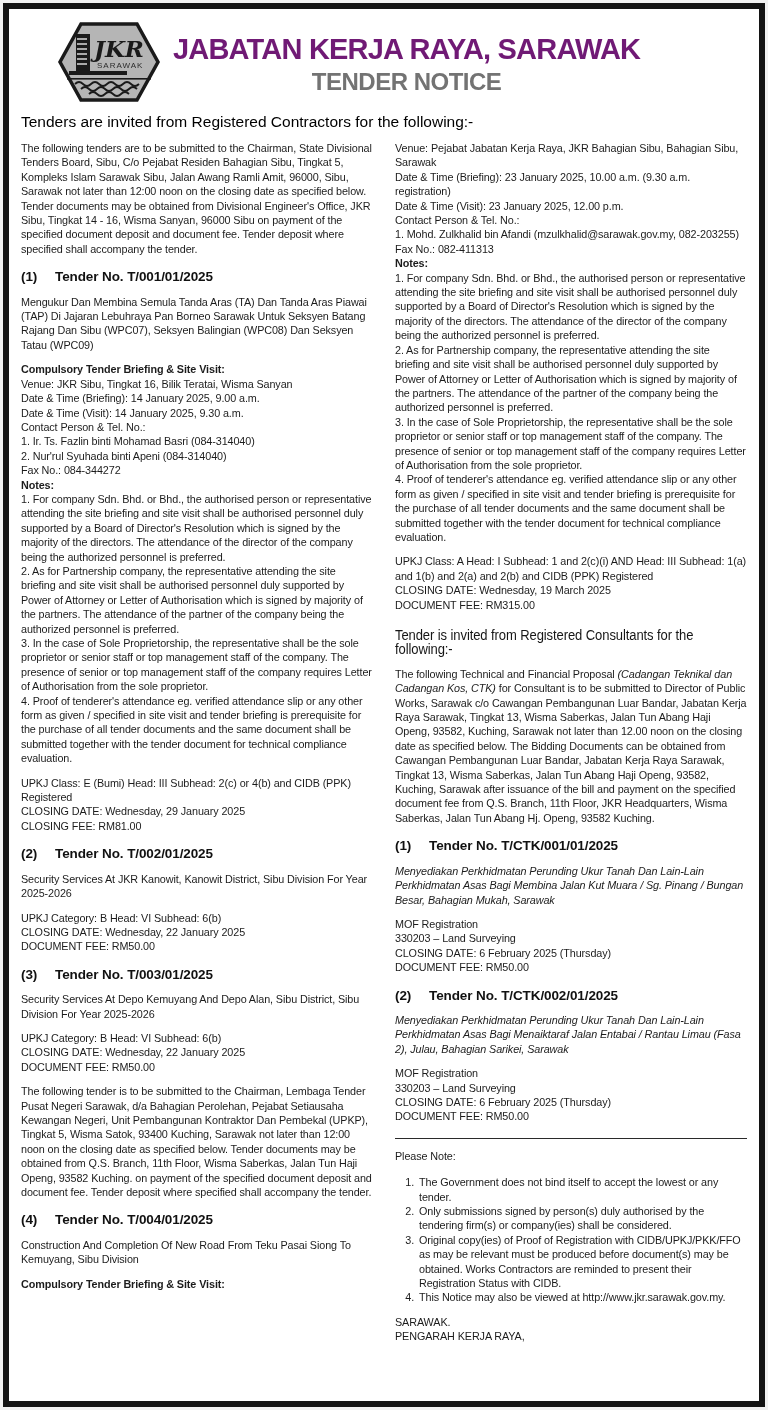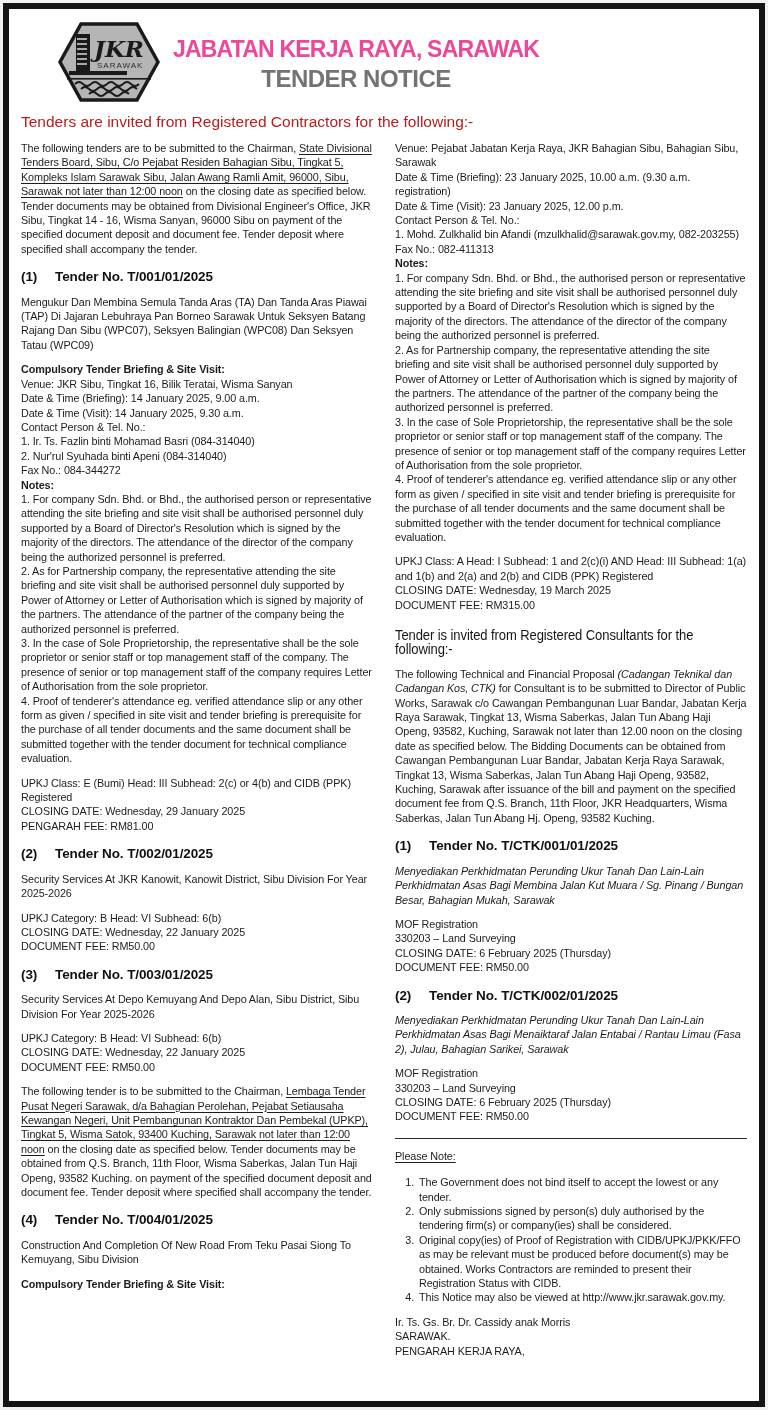--- a/index.html
+++ b/index.html
@@ -3,39 +3,39 @@
 <meta charset="utf-8">
 <style>
   html,body{margin:0;padding:0;background:#f2f2f2;}
   body{width:768px;height:1410px;position:relative;font-family:"Liberation Sans",sans-serif;color:#1c1c1c;}
   .frame{position:absolute;inset:3px;border:6px solid #141414;background:#fff;box-sizing:border-box;
          padding:6px 8px 8px 8px;overflow:hidden;}
   
   .header{display:flex;align-items:center;padding:4px 0 0 40px;}
   .logo{flex:0 0 auto;margin-top:2px;}
   .header-text{margin-left:12px;padding-top:8px;}
-  .title{font-size:23px;font-weight:800;letter-spacing:-0.8px;line-height:1.05;color:#ec4899;}
+  .title{font-size:29px;font-weight:800;letter-spacing:-0.8px;line-height:1.05;color:#701a75;}
   .subtitle{font-size:24px;font-weight:800;letter-spacing:-0.5px;text-align:center;color:#737373;margin-top:3px;}
   
-  .intro{font-size:15.5px;margin:10px 0 8px 4px;color:#b91c1c;}
+  .intro{font-size:15.5px;margin:10px 0 8px 4px;color:#000000;}
   
   .cols{display:flex;gap:22px;padding:2px 2px 0 4px;height:1246px;overflow:hidden;}
   .col{width:352px;flex:0 0 352px;font-size:10.8px;line-height:14.4px;letter-spacing:-0.1px;color:#1c1c1c;}
   .col > *{margin-top:10px;}
   .col > *:first-child{margin-top:0;}
   .tender-heading{font-size:13.5px;font-weight:700;margin-top:14px;margin-bottom:2px;color:#111;
                   display:flex;}
   .tender-heading .hnum{flex:0 0 34px;}
   .big-intro{font-size:14px;margin-top:16px;margin-bottom:4px;color:#161616;
              transform:scaleX(0.93);transform-origin:left center;width:108%;}
   .para{}
   .lines .ln{margin:0;}
   .b{font-weight:700;}
   .i{font-style:italic;}
-  .u{text-decoration:underline;text-underline-offset:2px;}
+  .u{text-underline-offset:2px;}
   .rule{border-top:1.5px solid #2a2a2a;height:0;margin-top:14px;}
   .notelist{margin:12px 0 0 0;padding-left:22px;}
   .notelist li{margin:0;padding-left:2px;}
 </style>
 </head>
 <body>
 
 <div class="frame">
 
   <div class="header">
@@ -87,21 +87,21 @@
           <div class="ln"><span>Fax No.: 084-344272</span></div>
           <div class="ln"><span class="b">Notes:</span></div>
           <div class="ln"><span>1. For company Sdn. Bhd. or Bhd., the authorised person or representative attending the site briefing and site visit shall be authorised personnel duly supported by a Board of Director's Resolution which is signed by the majority of the directors. The attendance of the director of the company being the authorized personnel is preferred.</span></div>
           <div class="ln"><span>2. As for Partnership company, the representative attending the site briefing and site visit shall be authorised personnel duly supported by Power of Attorney or Letter of Authorisation which is signed by majority of the partners. The attendance of the partner of the company being the authorized personnel is preferred.</span></div>
           <div class="ln"><span>3. In the case of Sole Proprietorship, the representative shall be the sole proprietor or senior staff or top management staff of the company. The presence of senior or top management staff of the company requires Letter of Authorisation from the sole proprietor.</span></div>
           <div class="ln"><span>4. Proof of tenderer's attendance eg. verified attendance slip or any other form as given / specified in site visit and tender briefing is prerequisite for the purchase of all tender documents and the same document shall be submitted together with the tender document for technical compliance evaluation.</span></div>
         </div>
         <div class="lines">
           <div class="ln"><span>UPKJ Class: E (Bumi) Head: III Subhead: 2(c) or 4(b) and CIDB (PPK) Registered</span></div>
           <div class="ln"><span>CLOSING DATE: Wednesday, 29 January 2025</span></div>
-          <div class="ln"><span>PENGARAH FEE: RM81.00</span></div>
+          <div class="ln"><span>CLOSING FEE: RM81.00</span></div>
         </div>
         <div class="tender-heading">
           <span class="hnum">(2)</span>
           <span>Tender No. T/002/01/2025</span>
         </div>
         <div class="para"><span>Security Services At JKR Kanowit, Kanowit District, Sibu Division For Year 2025-2026</span></div>
         <div class="lines">
           <div class="ln"><span>UPKJ Category: B Head: VI Subhead: 6(b)</span></div>
           <div class="ln"><span>CLOSING DATE: Wednesday, 22 January 2025</span></div>
           <div class="ln"><span>DOCUMENT FEE: RM50.00</span></div>
@@ -173,20 +173,19 @@
         <div class="lines">
           <div class="ln"><span class="u">Please Note:</span></div>
         </div>
         <ol class="notelist">
           <li>The Government does not bind itself to accept the lowest or any tender.</li>
           <li>Only submissions signed by person(s) duly authorised by the tendering firm(s) or company(ies) shall be considered.</li>
           <li>Original copy(ies) of Proof of Registration with CIDB/UPKJ/PKK/FFO as may be relevant must be produced before document(s) may be obtained. Works Contractors are reminded to present their Registration Status with CIDB.</li>
           <li>This Notice may also be viewed at http://www.jkr.sarawak.gov.my.</li>
         </ol>
         <div class="lines">
-          <div class="ln"><span>Ir. Ts. Gs. Br. Dr. Cassidy anak Morris</span></div>
           <div class="ln"><span>SARAWAK.</span></div>
           <div class="ln"><span>PENGARAH KERJA RAYA,</span></div>
         </div>
       </div>
   </div>
 
 </div>
 
 </body></html>

